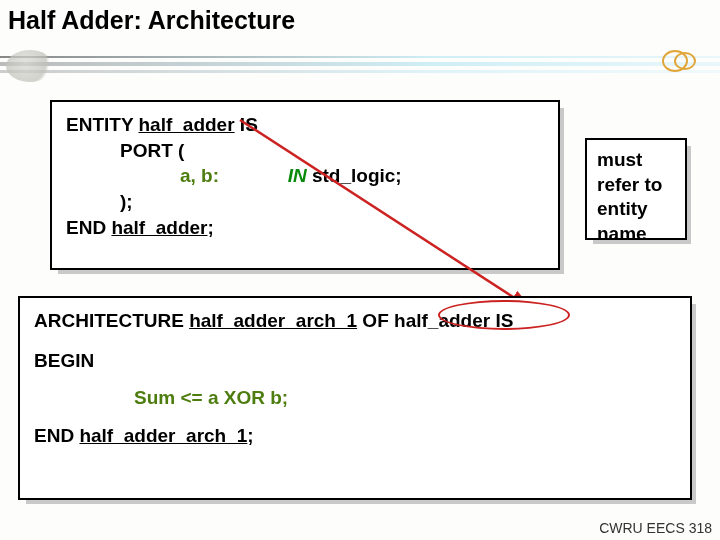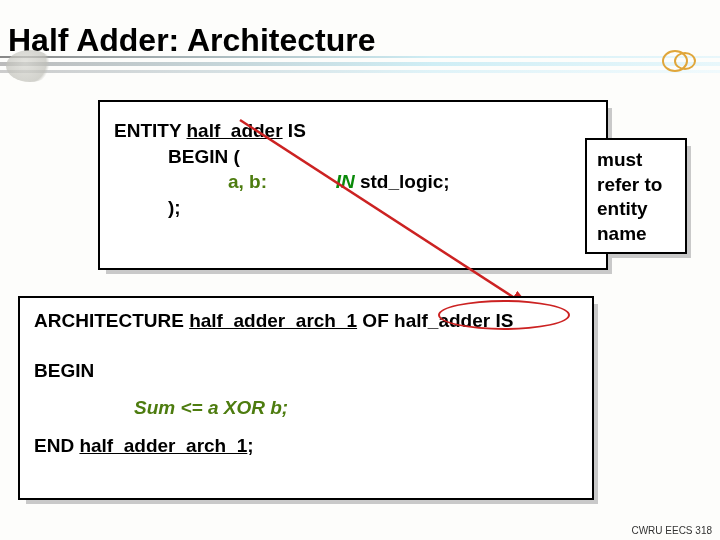--- a/index.html
+++ b/index.html
@@ -8,24 +8,23 @@
     height: 540px;
     background: #fdfdfb;
     font-family: Arial, Helvetica, sans-serif;
     position: relative;
     overflow: hidden;
   }
   .title {
     position: absolute;
     top: 6px;
     left: 8px;
-    font-size: 32px;
+    font-size: 25px;
     font-weight: bold;
     color: #000;
-    margin-top: 16px;
   }
   .hr-decor {
     position: absolute;
     top: 56px;
     left: 0;
     width: 720px;
     height: 26px;
   }
   .hline { position: absolute; left: 0; width: 720px; height: 2px; }
   .hl1 { top: 0; background: linear-gradient(90deg, #888 0%, #cfeef5 60%, #e8f7fb 100%); }
@@ -64,57 +63,56 @@
     top: 6px; left: 6px;
     width: 100%; height: 100%;
     background: #c9c9c9;
     z-index: -1;
   }
 
   
   .entity-box {
     top: 100px; left: 50px;
     width: 510px; height: 170px;
-    padding: 16px 14px;
+    padding: 10px 14px;
     font-size: 19px;
     font-weight: bold;
     line-height: 1.35;
-    margin-left: 48px;
   }
   .kw { color: #000; }
   .entname { color: #000; text-decoration: underline; }
   .port { margin-left: 54px; }
   .portline { margin-left: 114px; }
   .sig-blue { color: #4d7c0f; }
   .sig-green { color: #0a8a0a; font-style: italic; }
   .closeport { margin-left: 54px; }
 
   
   .anno-box {
     top: 138px; left: 585px;
-    width: 102px; height: 116px;
+    width: 102px; height: 102px;
     padding: 8px 10px;
     font-size: 19px;
     font-weight: bold;
     line-height: 1.3;
   }
 
   
   .arch-box {
     top: 296px; left: 18px;
-    width: 576px; height: 204px;
+    width: 674px; height: 204px;
     padding: 10px 14px;
     font-size: 19px;
     font-weight: bold;
     line-height: 1.35;
   }
   .arch-line1 { margin-bottom: 10px; }
   .archname { text-decoration: underline; }
-  .stmt { margin-left: 100px; margin-top: 12px; margin-bottom: 12px; font-style: italic; }
-  .begin { margin-top: 24px; }
+  .stmt { margin-left: 100px; margin-top: 12px; margin-bottom: 12px; }
+  .begin { margin-top: 14px; }
   .endarch { margin-top: 8px; }
 
   
   .arrow-svg {
     position: absolute;
     top: 100px; left: 50px;
     width: 560px; height: 210px;
     pointer-events: none;
   }
 
@@ -124,21 +122,21 @@
     border: 2px solid #cc2222;
     border-radius: 50%;
     width: 132px; height: 30px;
     top: 300px; left: 438px;
     pointer-events: none;
   }
 
   .footer {
     position: absolute;
     bottom: 4px; right: 8px;
-    font-size: 10px;
+    font-size: 14px;
     color: #333;
   }
 </style>
 </head>
 <body>
 
 <div class="title">Half Adder:  Architecture</div>
 
 <div class="hr-decor">
   <div class="hline hl1"></div>
@@ -148,25 +146,28 @@
 <div class="decor-left"></div>
 <div class="decor-right">
   <div class="ring big"></div>
   <div class="ring small"></div>
 </div>
 
 <div class="shadowbox entity-box">
   <div>
     <span class="kw">ENTITY </span><span class="entname">half_adder</span><span class="kw"> IS</span>
   </div>
-  <div class="port">BEGIN (</div>
+  <div class="port">PORT (</div>
   <div class="portline">
     <span class="sig-blue">a, b:</span><span class="sig-green" style="white-space:pre">             IN</span><span class="kw"> std_logic;</span>
   </div>
   <div class="closeport">);</div>
+  <div>
+    <span class="kw">END </span><span class="entname">half_adder</span><span class="kw">;</span>
+  </div>
 </div>
 
 <div class="shadowbox anno-box">
   <span>must refer to entity name</span>
 </div>
 
 <svg class="arrow-svg">
   <defs>
     <marker id="ah" markerWidth="10" markerHeight="10" refX="8" refY="3" orient="auto">
       <path d="M0,0 L9,3 L0,6 Z" fill="#cc2222"></path>

